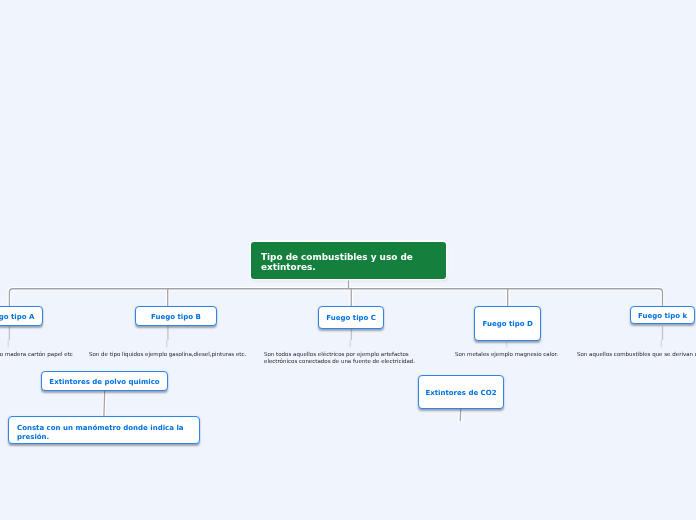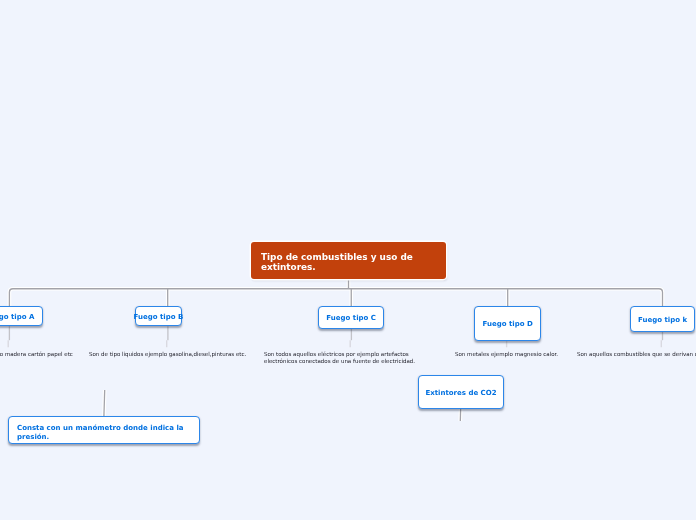--- a/index.html
+++ b/index.html
@@ -1,21 +1,21 @@
 <!DOCTYPE html>
 <html><head>
 <meta charset="utf-8">
 <style>
   html,body{margin:0;padding:0;}
   body{width:696px;height:520px;background:#f0f4fd;overflow:hidden;
        font-family:"DejaVu Sans",sans-serif;-webkit-font-smoothing:antialiased;}
   #canvas{position:relative;width:696px;height:520px;}
   svg.links{position:absolute;left:0;top:0;width:696px;height:520px;pointer-events:none;}
   .node{position:absolute;box-sizing:border-box;display:flex;align-items:center;}
-  .root{background:#c2410c;color:#fff;border-radius:3px;font-weight:bold;font-size:8.9px;
+  .root{background:#15803d;color:#fff;border-radius:3px;font-weight:bold;font-size:8.9px;
         line-height:10.3px;padding:3px 10px 0;letter-spacing:0px;
         box-shadow:0 0 0 1.4px #ffffff, 1px 2px 2px rgba(60,60,80,.16);}
   .bnode{background:#fff;border:1.6px solid #2c86e9;border-radius:4px;color:#0070e0;
          font-weight:bold;font-size:7px;line-height:8.5px;justify-content:center;text-align:center;
          box-shadow:0 1.3px 2px rgba(40,50,75,.42);white-space:nowrap;padding-top:2px;}
   .bnode.wrap{white-space:normal;line-height:9px;align-items:flex-start;}
   .bnode.left{justify-content:flex-start;text-align:left;}
   .desc{position:absolute;color:#22222c;font-size:5.5px;line-height:7px;white-space:nowrap;}
   .desc.wrap{white-space:normal;}
 </style>
@@ -62,39 +62,42 @@
     </g>
   </svg>
 
   <div class="node root" style="left:251px;top:242px;width:195px;height:37px;">
     <span>Tipo de combustibles y uso de extintores.</span>
   </div>
 
   <div class="node bnode" style="left:-23.8px;top:305.9px;width:66.5px;height:20.2px;">
     <span>Fuego tipo A</span>
   </div>
-  <div class="node bnode" style="left:134.9px;top:305.9px;width:47px;height:20.2px;">
+  <div class="node bnode" style="left:134.9px;top:305.9px;width:82px;height:20.2px;">
     <span>Fuego tipo B</span>
   </div>
   <div class="node bnode" style="left:317.9px;top:305.9px;width:66.5px;height:23px;">
     <span>Fuego tipo C</span>
   </div>
   <div class="node bnode" style="left:473.9px;top:305.9px;width:67.5px;height:35px;">
     <span>Fuego tipo D</span>
   </div>
-  <div class="node bnode" style="left:629.9px;top:305.9px;width:65.3px;height:26px;">
+  <div class="node bnode" style="left:629.9px;top:305.9px;width:65.3px;height:18px;">
     <span>Fuego tipo k</span>
   </div>
 
   <div class="desc" style="left:-46px;top:350.5px;">Son de tipo solido madera cartón papel etc</div>
   <div class="desc" style="left:89px;top:350.5px;">Son de tipo liquidos ejemplo gasolina,diesel,pinturas etc.</div>
   <div class="desc wrap" style="left:264px;top:350.5px;width:175px;">Son todos aquellos eléctricos por ejemplo artefactos electrónicos conectados de una fuente de electricidad.</div>
   <div class="desc" style="left:455px;top:350.5px;">Son metales ejemplo magnesio calor.</div>
   <div class="desc" style="left:577px;top:350.5px;">Son aquellos combustibles que se derivan de aceites y grasas.</div>
 
+  <div class="node bnode" style="left:41px;top:370.5px;width:127px;height:20.5px;">
+    <span>Extintores de polvo quimico</span>
+  </div>
   <div class="node bnode left wrap" style="left:8px;top:416px;width:192px;height:28px;padding:6.5px 8px 0;">
     <span>Consta con un manómetro donde indica la presión.</span>
   </div>
 
   <div class="node bnode" style="left:418px;top:375px;width:86px;height:34px;">
     <span>Extintores de CO2</span>
   </div>
 </div>
 
 </body></html>

